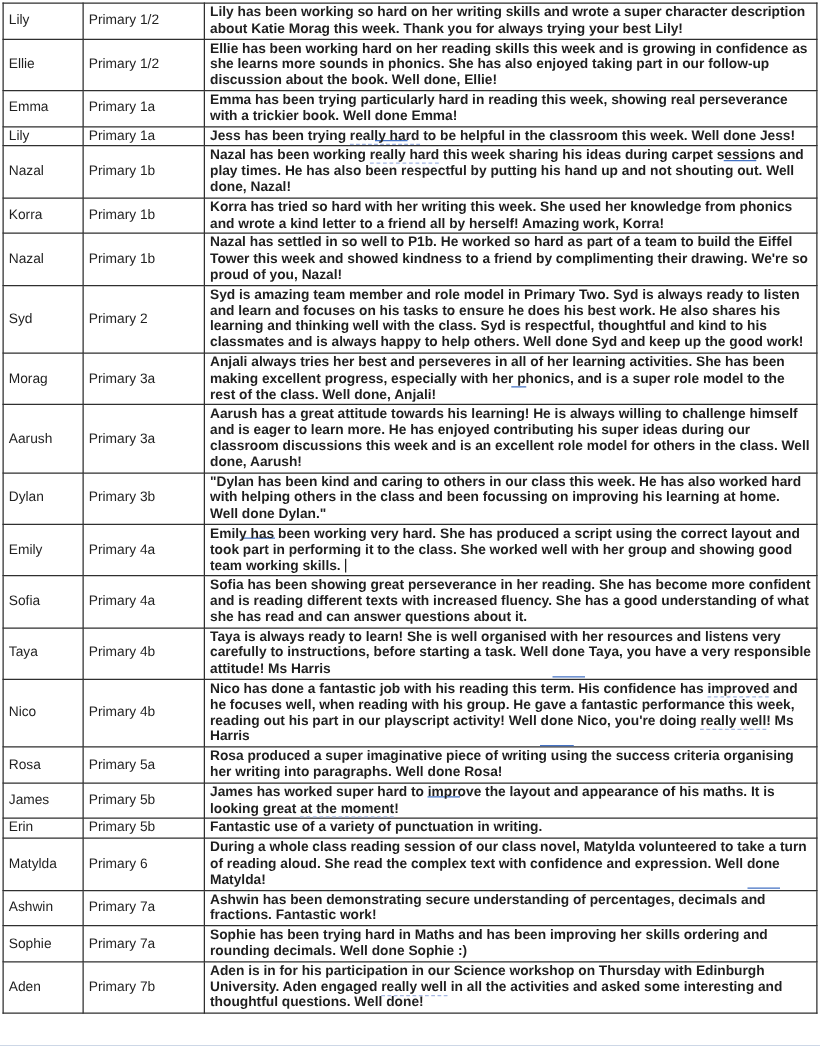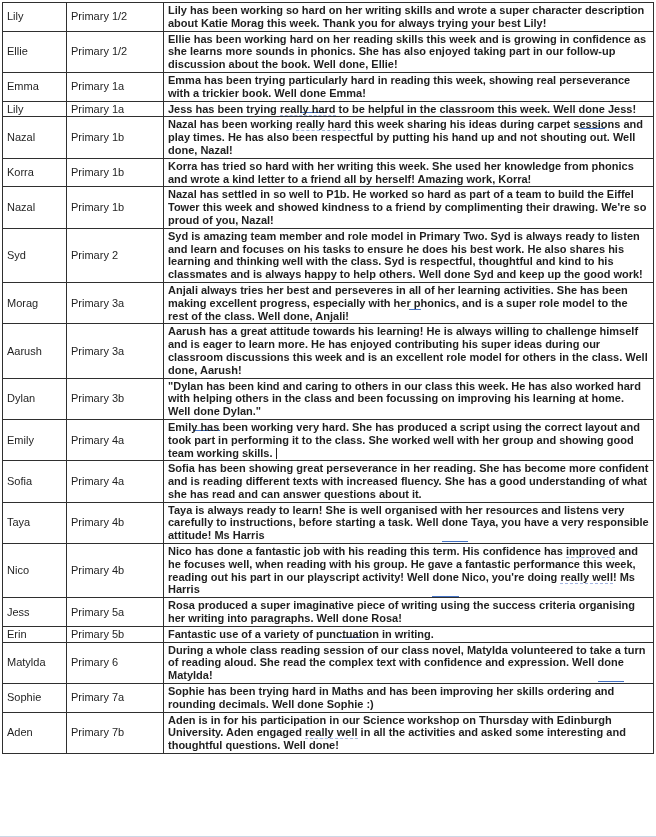--- a/index.html
+++ b/index.html
@@ -121,33 +121,43 @@
           <td class="name-cell">Taya</td>
           <td class="class-cell">Primary 4b</td>
           <td class="comment-cell"><span class="seg-plain">Taya is always ready to learn! She is well organised with her resources and listens very carefully to instructions, before starting a task. Well </span><span class="seg-grammar">done</span><span class="seg-plain"> Taya, you have a very responsible attitude! Ms Harris</span></td>
         </tr>
         <tr>
           <td class="name-cell">Nico</td>
           <td class="class-cell">Primary 4b</td>
           <td class="comment-cell"><span class="seg-plain">Nico has done a fantastic job with his reading this term. His confidence has </span><span class="seg-suggest">improved</span><span class="seg-plain"> and he focuses well, when reading with his group. He gave a fantastic performance this week, reading out his part in our playscript activity! Well </span><span class="seg-grammar">done</span><span class="seg-plain"> Nico, you're doing </span><span class="seg-suggest">really well</span><span class="seg-plain">! Ms Harris</span></td>
         </tr>
         <tr>
-          <td class="name-cell">Jess</td>
+          <td class="name-cell">Rosa</td>
           <td class="class-cell">Primary 5a</td>
           <td class="comment-cell"><span class="seg-plain">Rosa produced a super imaginative piece of writing using the success criteria organising her writing into paragraphs. Well </span><span class="seg-grammar">done</span><span class="seg-plain"> Rosa!</span></td>
+        </tr>
+        <tr>
+          <td class="name-cell">James</td>
+          <td class="class-cell">Primary 5b</td>
+          <td class="comment-cell"><span class="seg-plain">James has worked super hard to improve the layout and appearance of his maths. It is looking great </span><span class="seg-suggest">at the moment</span><span class="seg-plain">!</span></td>
         </tr>
         <tr>
           <td class="name-cell">Erin</td>
           <td class="class-cell">Primary 5b</td>
           <td class="comment-cell"><span class="seg-plain">Fantastic use of a variety of punctuation in writing.</span></td>
         </tr>
         <tr>
           <td class="name-cell">Matylda</td>
           <td class="class-cell">Primary 6</td>
           <td class="comment-cell"><span class="seg-plain">During a whole class reading session of our class novel, Matylda volunteered to take a turn of reading aloud. She read the complex text with confidence and expression. Well </span><span class="seg-grammar">done</span><span class="seg-plain"> Matylda!</span></td>
+        </tr>
+        <tr>
+          <td class="name-cell">Ashwin</td>
+          <td class="class-cell">Primary 7a</td>
+          <td class="comment-cell"><span class="seg-plain">Ashwin has been demonstrating secure understanding of percentages, decimals and fractions. Fantastic work!</span></td>
         </tr>
         <tr>
           <td class="name-cell">Sophie</td>
           <td class="class-cell">Primary 7a</td>
           <td class="comment-cell"><span class="seg-plain">Sophie has been trying hard in Maths and has been improving her skills ordering and rounding decimals. Well done Sophie :)</span></td>
         </tr>
         <tr>
           <td class="name-cell">Aden</td>
           <td class="class-cell">Primary 7b</td>
           <td class="comment-cell"><span class="seg-plain">Aden is in for his participation in our Science workshop on Thursday with Edinburgh University. Aden engaged </span><span class="seg-suggest">really well</span><span class="seg-plain"> in all the activities and asked some interesting and thoughtful questions. Well done!</span></td>

